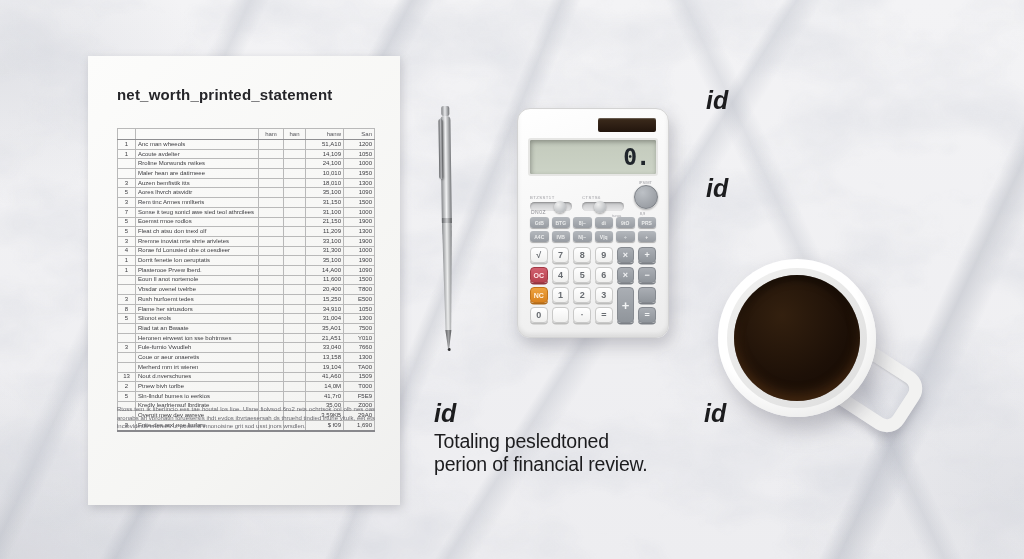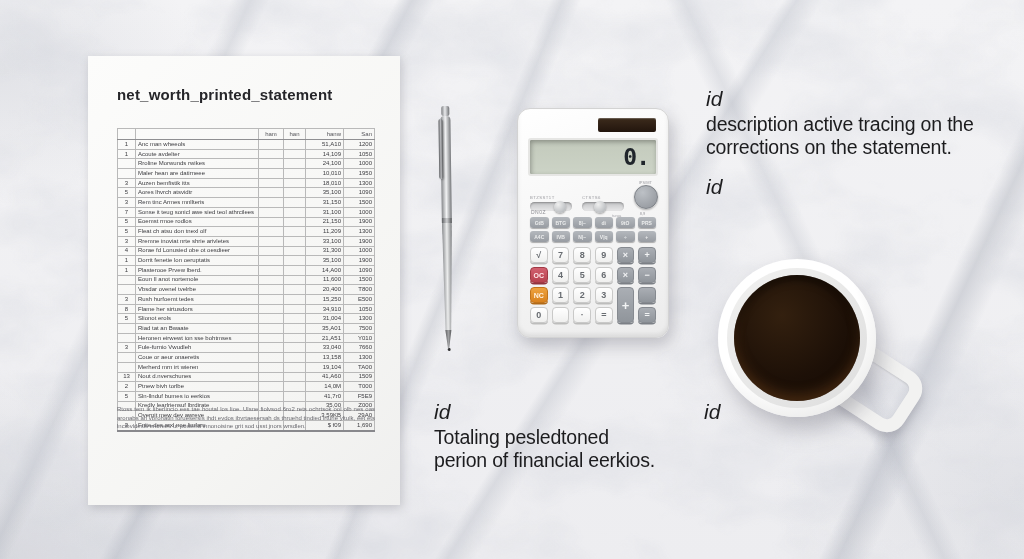--- a/index.html
+++ b/index.html
@@ -110,21 +110,21 @@
   .mug{position:absolute;inset:0;border-radius:50%;
     background:radial-gradient(circle at 42% 36%,#ffffff 55%,#e7e7e6 85%,#d9d9d8 100%);
     box-shadow:6px 12px 22px rgba(96,96,110,.38);}
   .rim{position:absolute;left:9px;top:9px;width:140px;height:140px;border-radius:50%;
     background:linear-gradient(140deg,#f1f1f0,#dedede);}
   .coffee{position:absolute;left:16px;top:16px;width:126px;height:126px;border-radius:50%;
     background:radial-gradient(circle at 38% 32%,#33200f 0%,#1d1007 55%,#120902 100%);
     box-shadow:inset 0 -7px 12px rgba(128,78,34,.4), inset 0 4px 8px rgba(0,0,0,.55);}
   
   .ann{position:absolute;z-index:3;max-width:312px;color:#1c1c1e;}
-  .ann-id{font-size:21px;font-weight:400;font-style:italic;line-height:1.0;margin-bottom:4px;}
+  .ann-id{font-size:25px;font-weight:700;font-style:italic;line-height:1.0;margin-bottom:4px;}
   .ann-text{font-size:19.5px;line-height:1.17;white-space:pre-line;letter-spacing:-.2px;}
   .ann1{left:706px;top:88px;}
   .ann2{left:706px;top:176px;}
   .ann3{left:434px;top:401px;}
   .ann4{left:704px;top:401px;}
 </style>
 </head>
 <body>
 
 <div class="page">
@@ -471,28 +471,26 @@
 
   <div class="cup">
     <div class="handle"></div>
     <div class="mug"></div>
     <div class="rim"></div>
     <div class="coffee"></div>
   </div>
 
   <div class="ann ann1">
     <div class="ann-id">id</div>
-    <div class="ann-text">description active tracing on the
-corrections on the statement.</div>
   </div>
   <div class="ann ann2">
     <div class="ann-id">id</div>
   </div>
   <div class="ann ann3">
     <div class="ann-id">id</div>
     <div class="ann-text">Totaling pesledtoned
-perion of financial eerkios.</div>
+perion of financial review.</div>
   </div>
   <div class="ann ann4">
     <div class="ann-id">id</div>
   </div>
 
 </div>
 
 </body></html>

